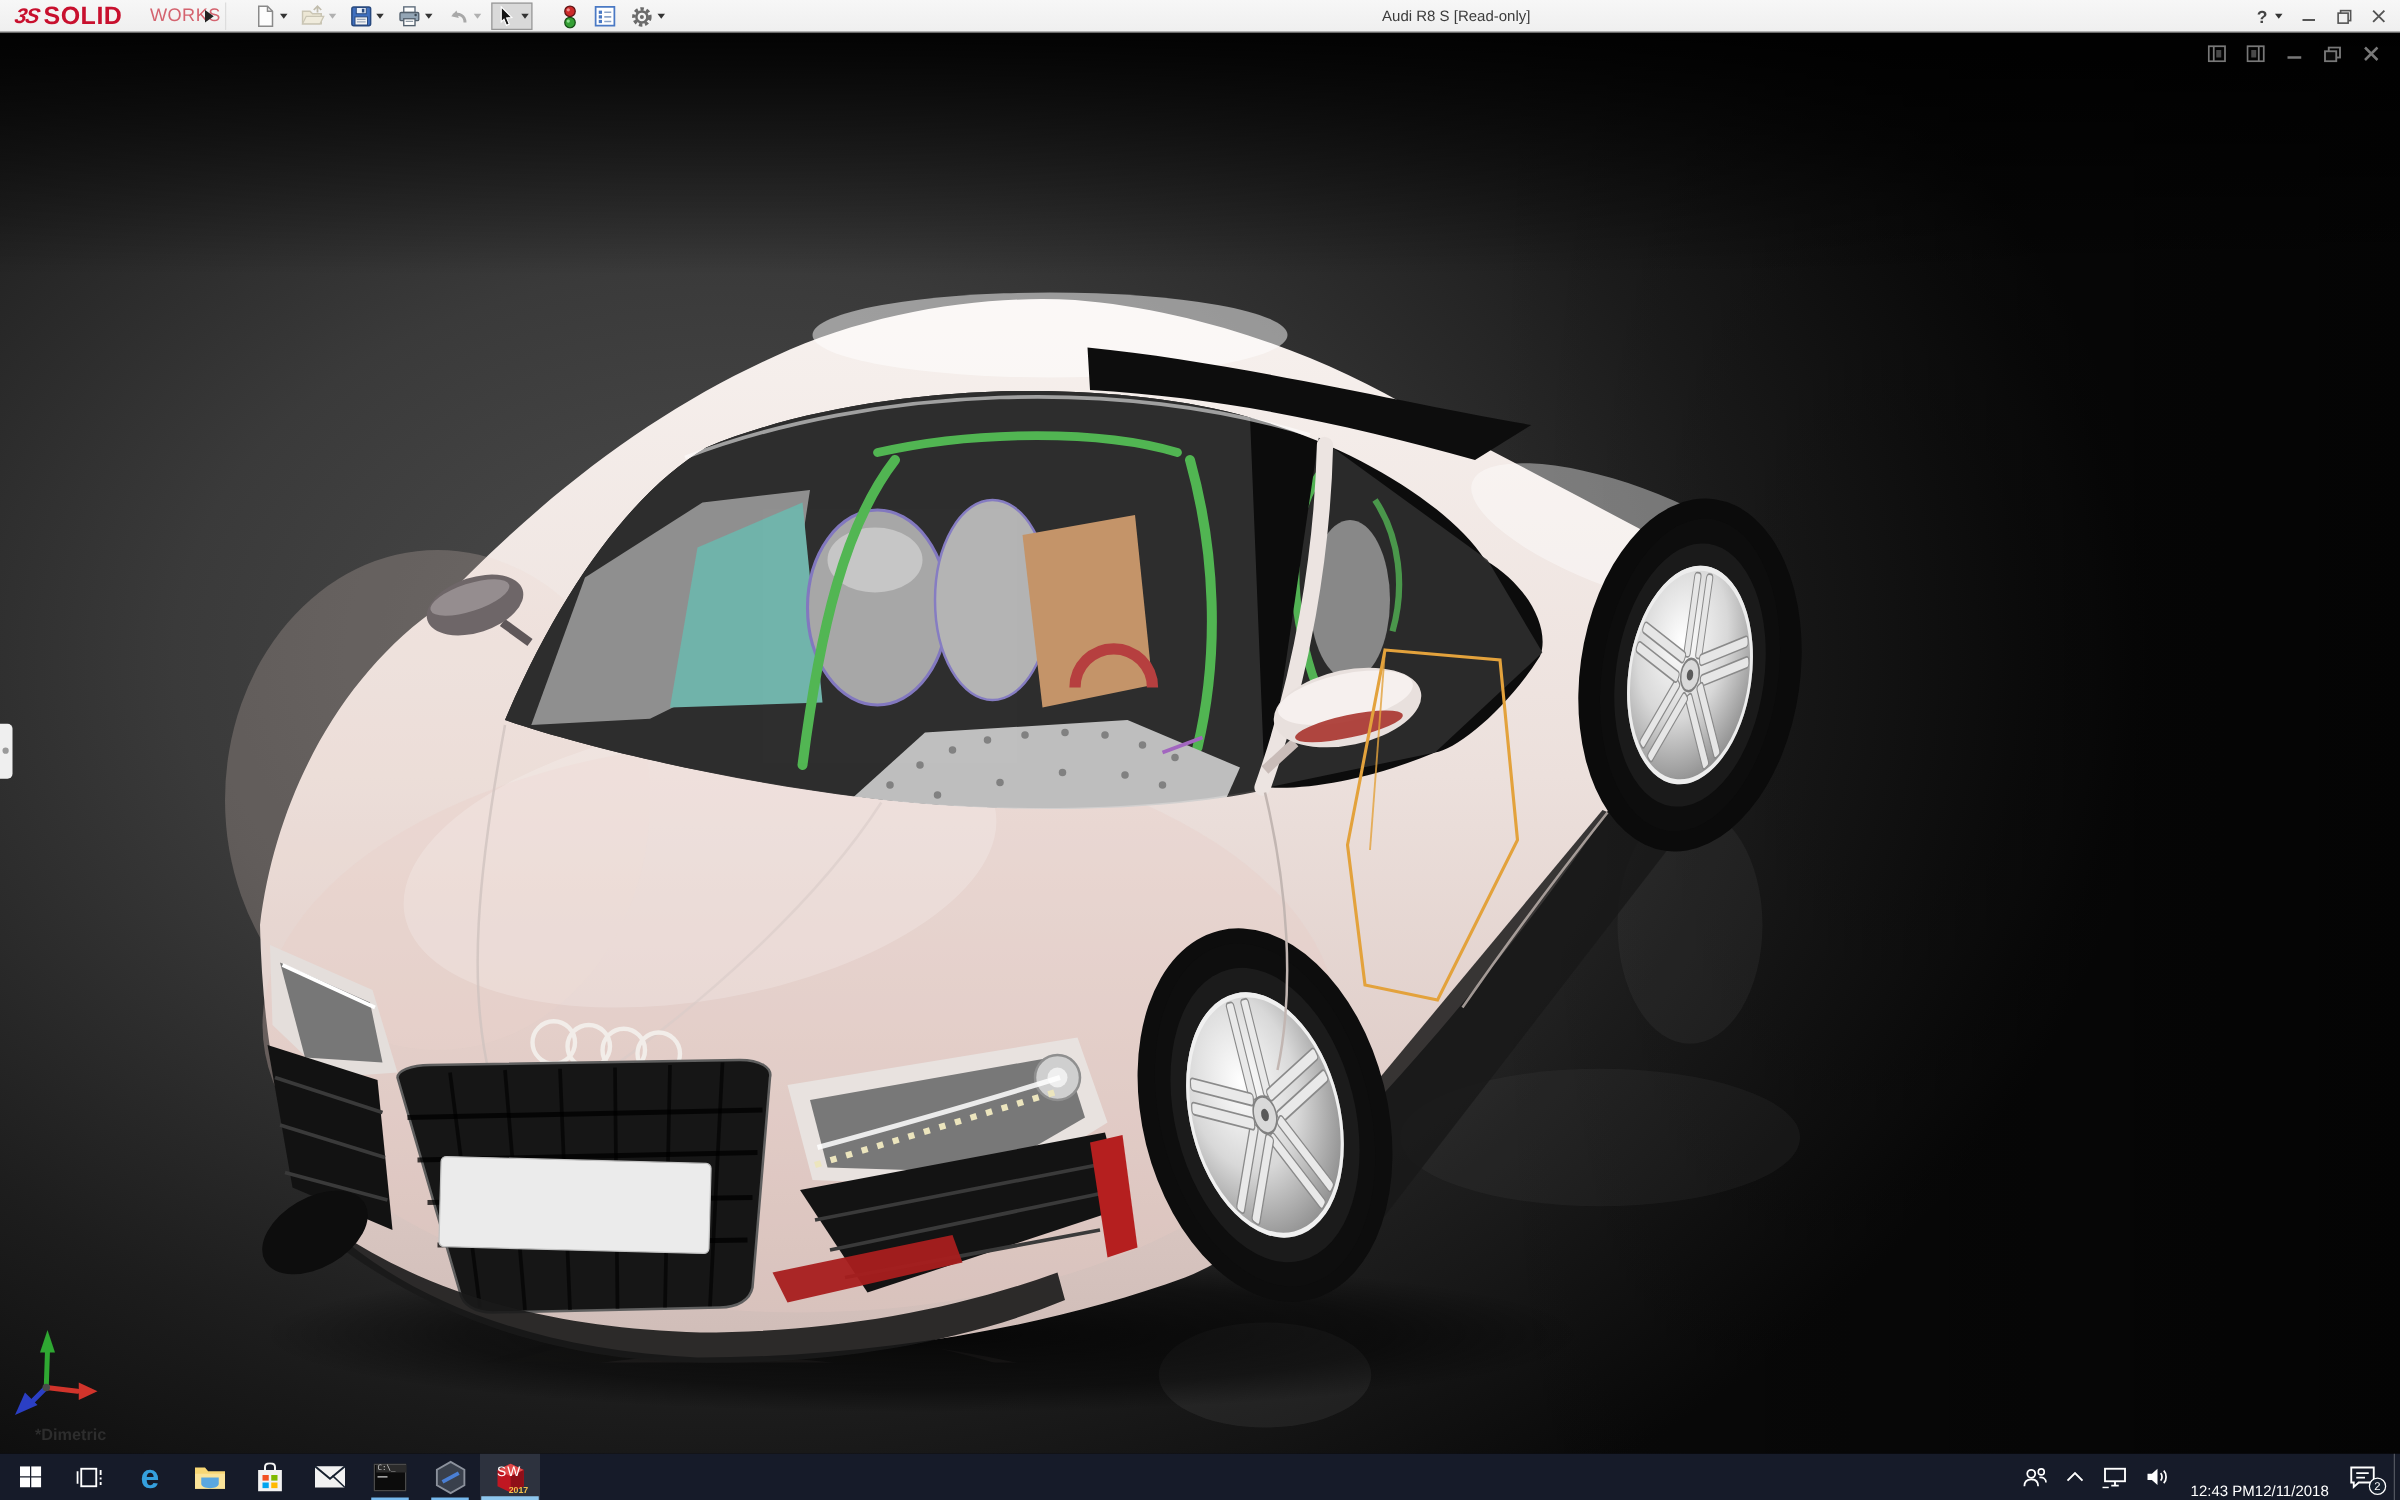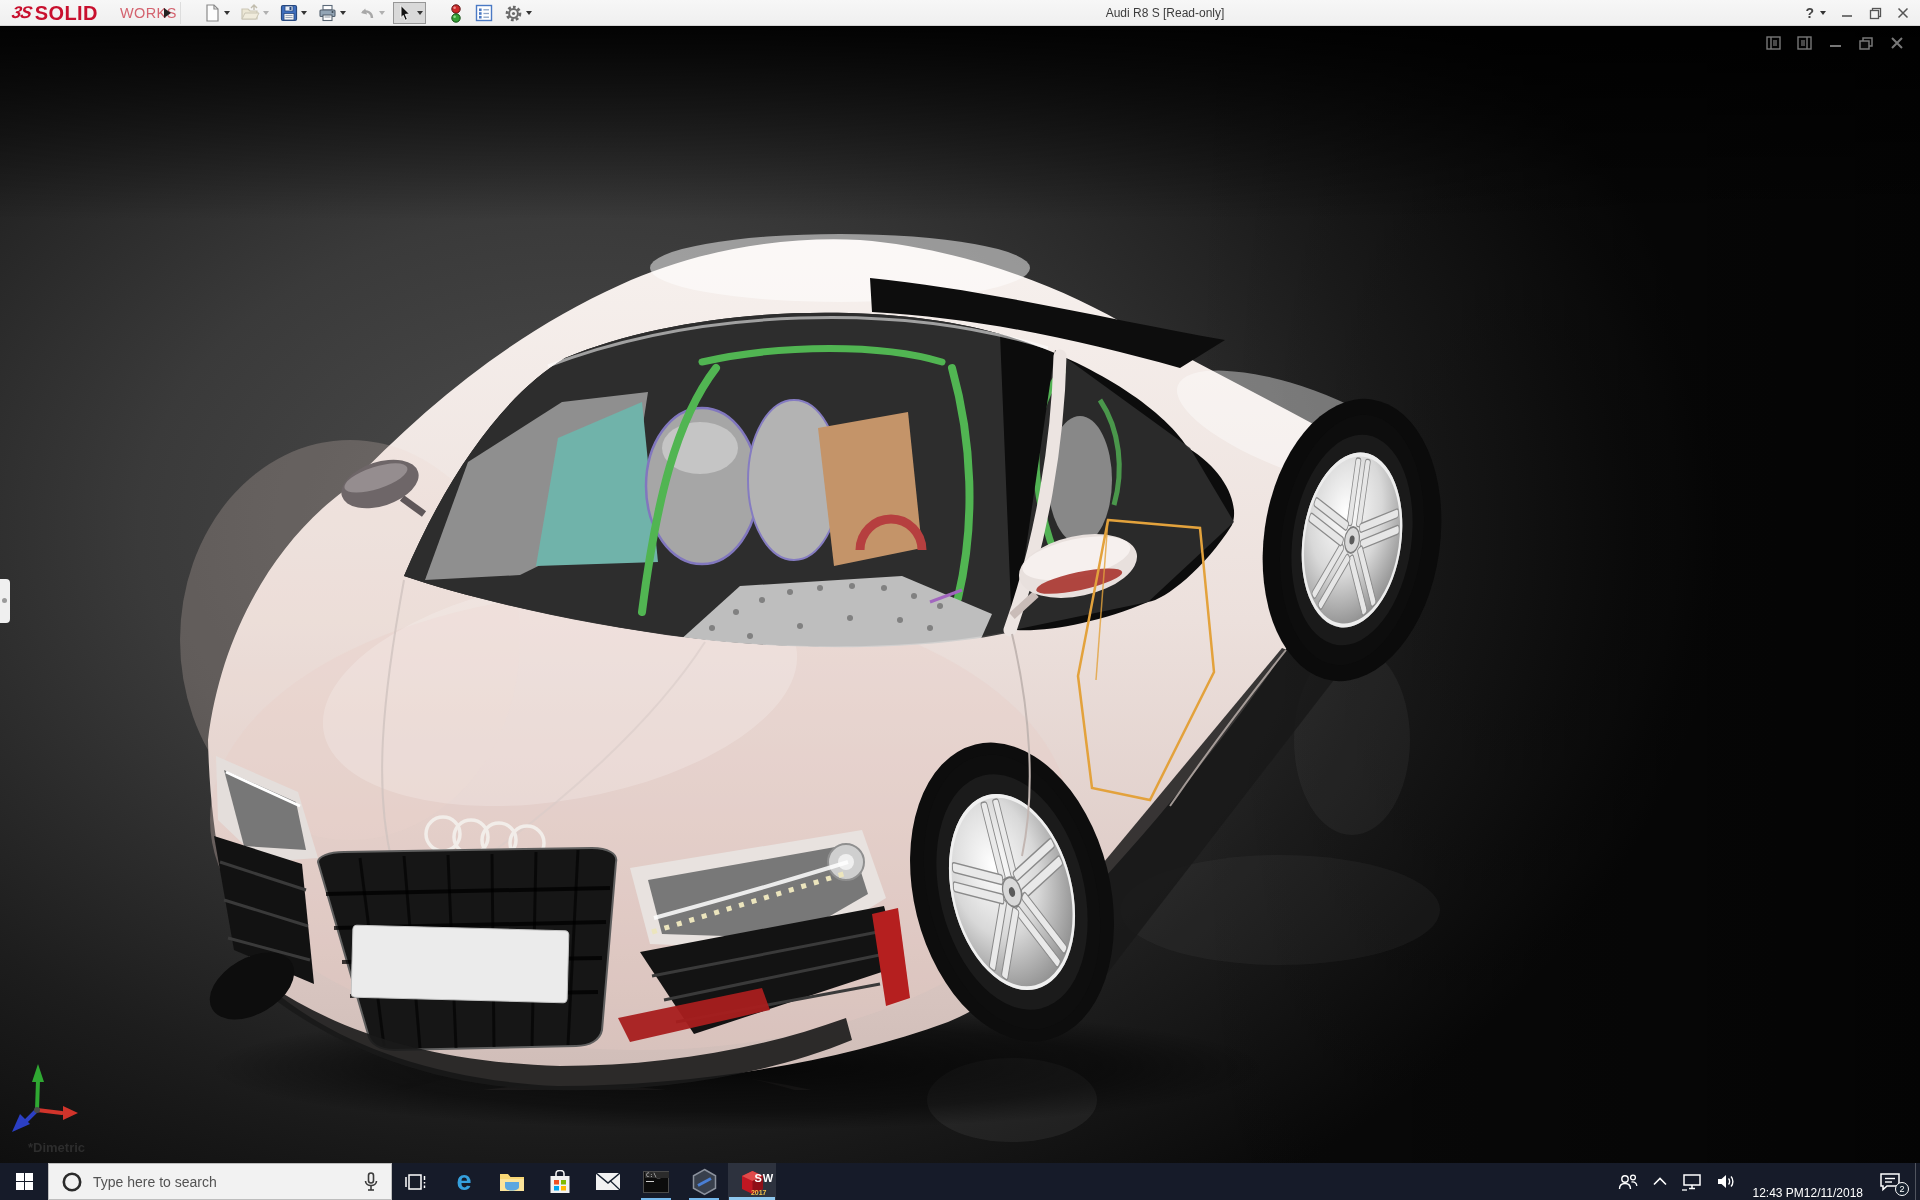--- a/index.html
+++ b/index.html
@@ -60,21 +60,21 @@
   #search-box { width:344px; height:37px; background:#f2f2f2; border:1px solid #bdbdbd; display:flex; align-items:center; }
   #cortana-icon { margin-left:12px; }
   #search-text { margin-left:10px; font-size:14px; color:#535353; flex:1; }
   #mic-icon { margin-right:12px; }
   .app-btn { position:relative; width:48px; height:37px; display:flex; align-items:center; justify-content:center; }
   .app-btn.active-app { background:rgba(255,255,255,.10); }
   .underline { position:absolute; bottom:0; left:9px; width:30px; height:2.5px; background:#76b9ed; }
   .underline.wide { left:1px; width:46px; height:3px; background:#8ec7ee; }
   .edge-glyph { font-size:27px; font-weight:bold; color:#35a0dd; line-height:27px; }
   .sw-icon { position:relative; width:27px; height:27px; }
-  .sw-label { position:absolute; left:16px; top:4px; color:#fff; font-weight:bold; font-size:11px; letter-spacing:1px; }
+  .sw-label { position:absolute; left:3px; top:4px; color:#fff; font-weight:normal; font-size:11px; letter-spacing:1px; }
   .sw-year { position:absolute; right:-1px; bottom:-1px; color:#f3c14b; font-weight:bold; font-size:7px; }
   .cmd-icon { position:relative; width:26px; height:22px; background:#0c0c0c; border:1px solid #4a4a4a; }
   .cmd-title { position:absolute; left:1px; top:0; font-size:6px; color:#cfcfcf; font-family:"DejaVu Sans Mono",monospace;
                background:#2b2b2b; width:100%; height:6px; line-height:6px; padding-left:1px; }
   .cmd-prompt { position:absolute; left:2px; top:9px; width:8px; height:1.5px; background:#cfcfcf; }
 
   #tray { margin-left:auto; display:flex; align-items:center; height:37px; }
   .tray-item { display:flex; align-items:center; justify-content:center; height:37px; padding:0 7px; }
   #clock { text-align:right; color:#fff; font-size:12px; line-height:14px; padding:0 8px; }
   #action-center { position:relative; padding:0 12px 0 8px; }
@@ -498,32 +498,20 @@
   <div id="taskbar">
     <div class="tb-left">
       <div id="start-btn">
         <svg width="17" height="17" viewBox="0 0 17 17">
           <rect x="0" y="0" width="8" height="8" fill="#fff"></rect>
             <rect x="9" y="0" width="8" height="8" fill="#fff"></rect>
           <rect x="0" y="9" width="8" height="8" fill="#fff"></rect>
             <rect x="9" y="9" width="8" height="8" fill="#fff"></rect>
         </svg>
       </div>
-      <div id="search-box">
-        <svg id="cortana-icon" width="22" height="22" viewBox="0 0 22 22">
-          <circle cx="11" cy="11" r="8.2" fill="none" stroke="#2b2b2b" stroke-width="2.6"></circle>
-        </svg>
-        <span id="search-text">Type here to search</span>
-        <svg id="mic-icon" width="16" height="20" viewBox="0 0 16 20">
-          <rect x="5.5" y="1" width="5" height="10" rx="2.5" fill="none" stroke="#3c3c3c" stroke-width="1.6"></rect>
-          <path d="M2.5,9 C2.5,15 13.5,15 13.5,9" fill="none" stroke="#3c3c3c" stroke-width="1.6"></path>
-          <line x1="8" y1="14" x2="8" y2="18" stroke="#3c3c3c" stroke-width="1.6"></line>
-          <line x1="5" y1="18" x2="11" y2="18" stroke="#3c3c3c" stroke-width="1.6"></line>
-        </svg>
-      </div>
 
       <div class="app-btn">
         <svg width="22" height="20" viewBox="0 0 22 20">
           <rect x="4" y="3" width="12" height="14" fill="none" stroke="#fff" stroke-width="1.5"></rect>
           <line x1="1" y1="5" x2="1" y2="15" stroke="#fff" stroke-width="1.5"></line>
           <line x1="19.5" y1="4" x2="19.5" y2="8" stroke="#fff" stroke-width="1.5"></line>
           <line x1="19.5" y1="10" x2="19.5" y2="11.5" stroke="#fff" stroke-width="1.5"></line>
           <line x1="19.5" y1="13.5" x2="19.5" y2="16" stroke="#fff" stroke-width="1.5"></line>
         </svg>
       </div>

